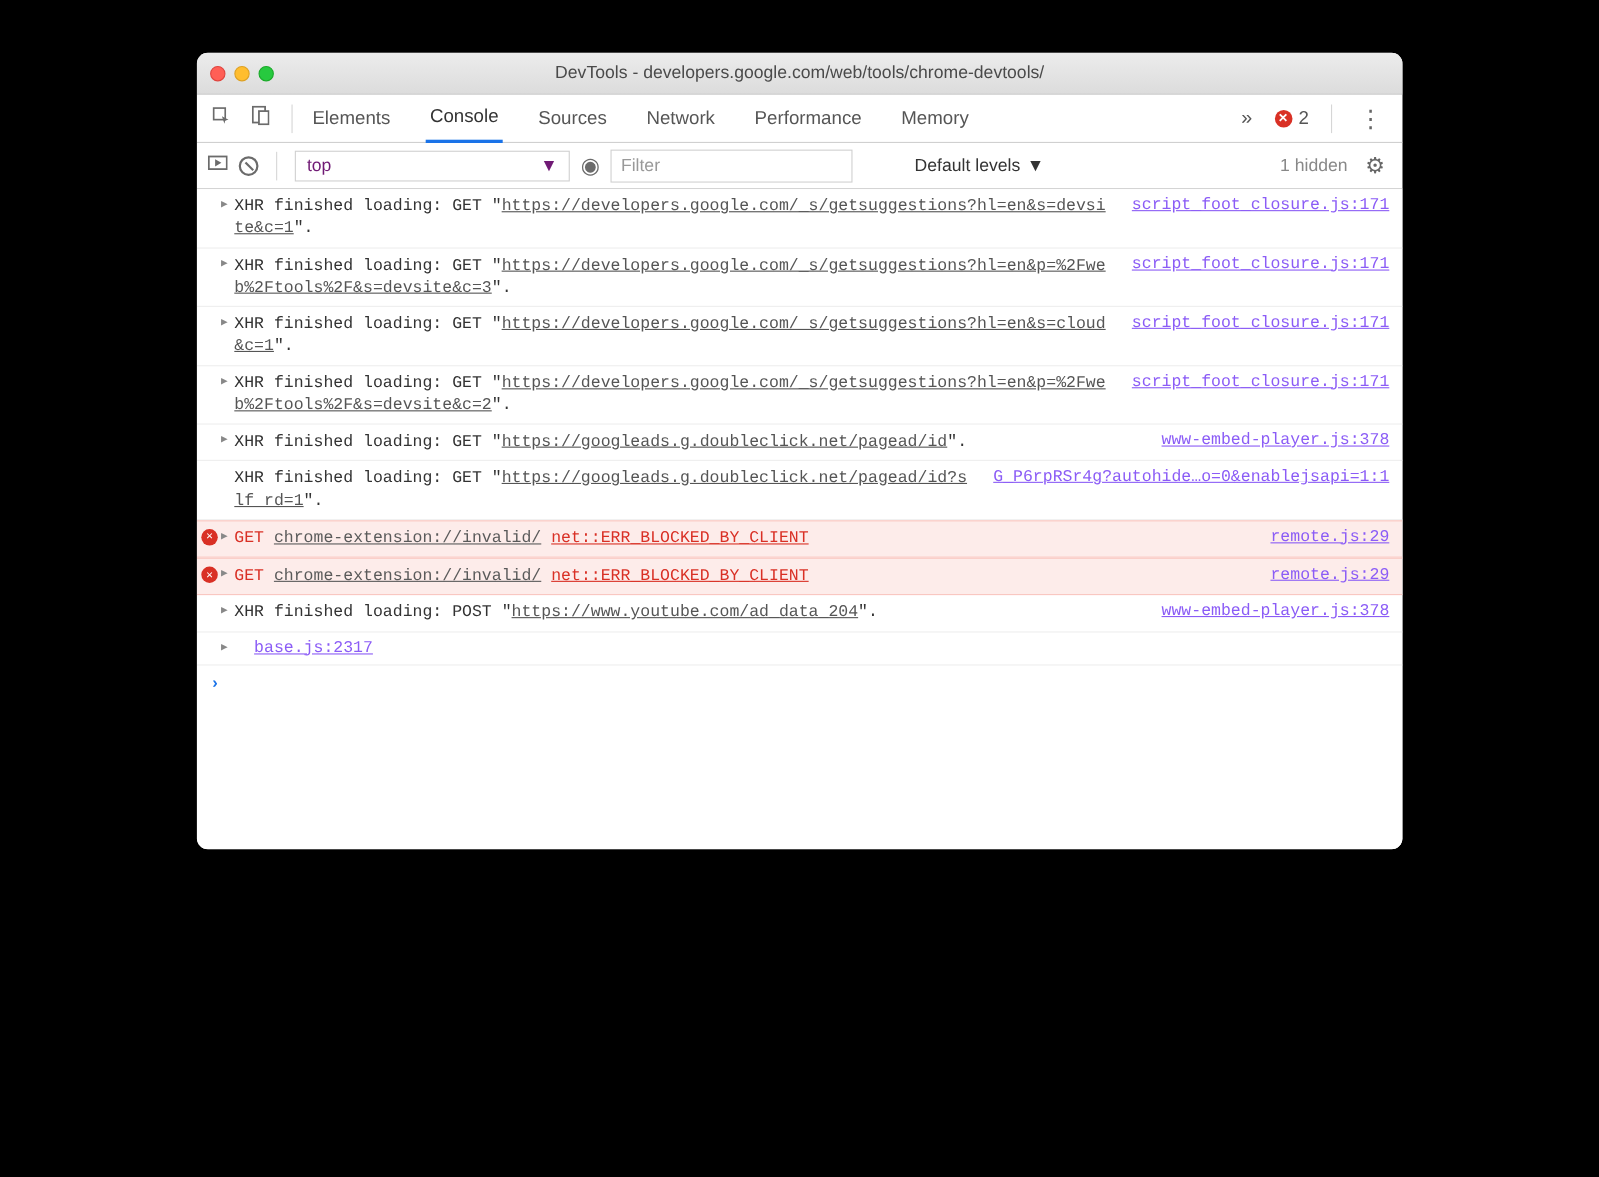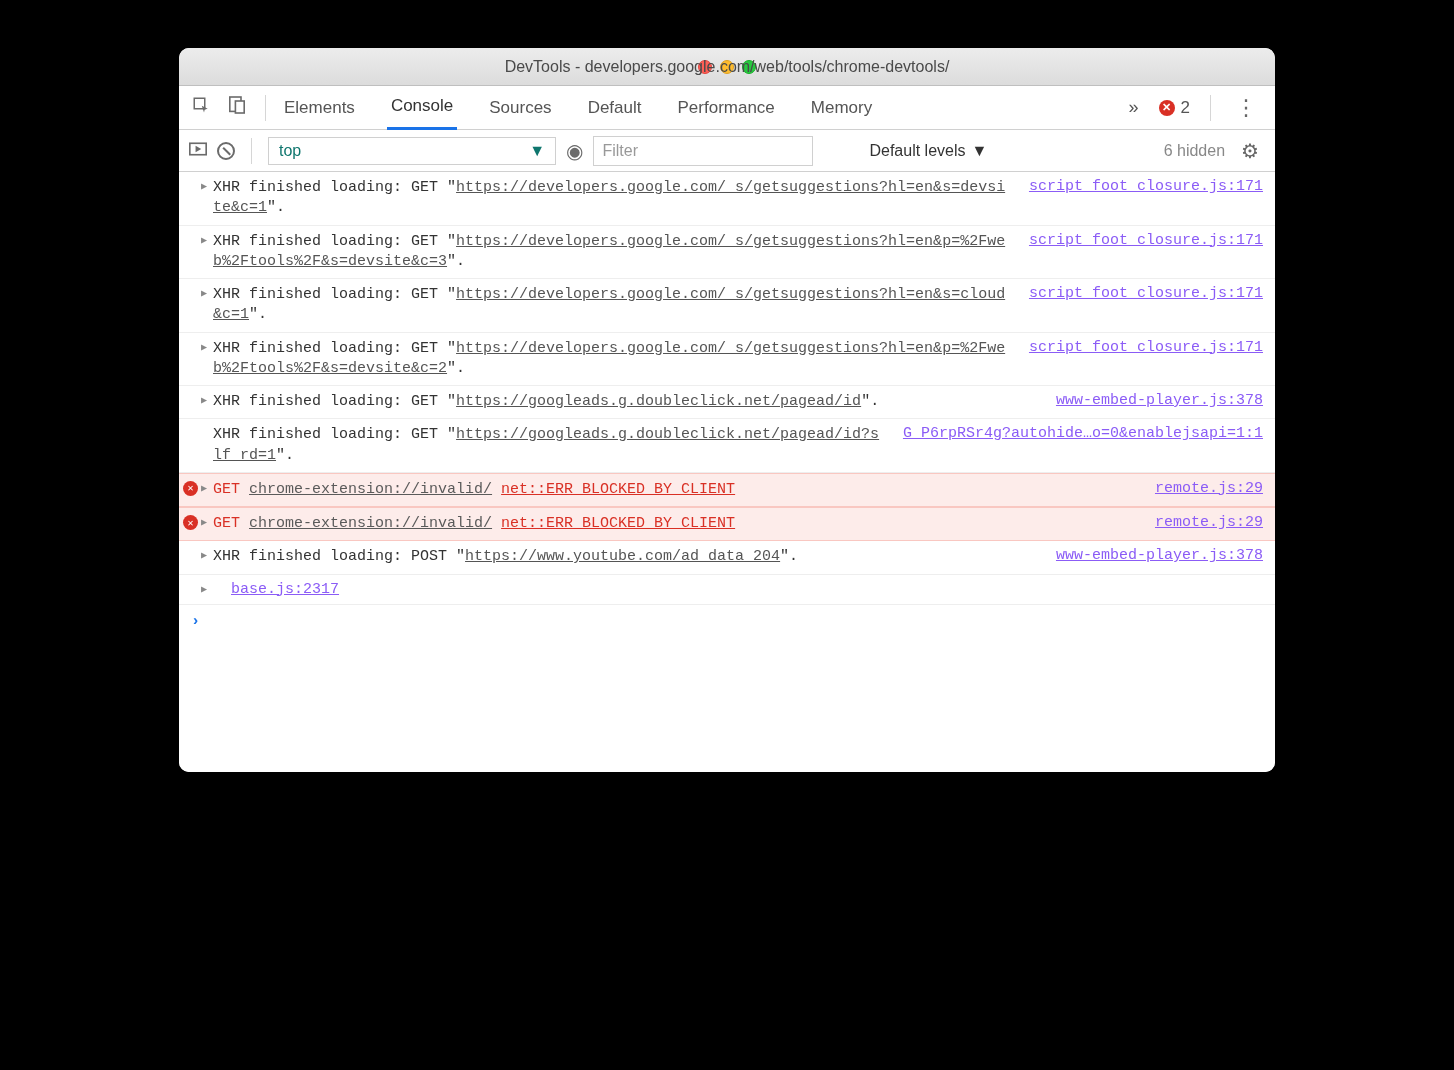--- a/index.html
+++ b/index.html
@@ -21,21 +21,20 @@
   overflow: hidden;
 }
 .titlebar {
   height: 38px;
   background: linear-gradient(#ececec, #dcdcdc);
   border-bottom: 1px solid #bfbfbf;
   display: flex;
   align-items: center;
   padding: 11px 12px;
   position: relative;
-  justify-content: center;
 }
 .traffic { display: flex; gap: 8px; }
 .traffic span { width: 14px; height: 14px; border-radius: 50%; display: block; }
 .tl-close { background: #ff5f56; border: 1px solid #e0443e; }
 .tl-min   { background: #ffbd2e; border: 1px solid #dea123; }
 .tl-max   { background: #27c93f; border: 1px solid #1aab29; }
 .title {
   position: absolute; left: 0; right: 0; text-align: center;
   font-size: 16px; color: #4a4a4a; pointer-events: none;
 }
@@ -65,21 +64,21 @@
   border-bottom: 1px solid #d0d0d0;
   display: flex;
   align-items: center;
   padding: 0 10px;
   gap: 10px;
   font-size: 16px;
   color: #555;
 }
 .ban { width:18px; height:18px; border:2px solid #6b6b6b; border-radius:50%; position:relative; }
 .ban::after { content:""; position:absolute; left:2px; right:2px; top:50%; height:2px; background:#6b6b6b; transform: rotate(45deg) translateY(-1px); }
-.context-sel { border:1px solid #d0d0d0; padding: 4px 10px; width: 288px; display:flex; justify-content:space-between; align-items:center; font-size:16px; color:#0f766e;text-align:center;}
+.context-sel { border:1px solid #d0d0d0; padding: 4px 10px; width: 250px; display:flex; justify-content:space-between; align-items:center; font-size:16px; color:#701a75;text-align:center;}
 .eye { font-size: 20px; color:#6b6b6b;}
 .filter-in { border:1px solid #d0d0d0; padding:5px 8px; width:220px; font-size:16px; color:#333; }
 .filter-in::placeholder { color:#999; }
 .levels { display:flex; align-items:center; gap:6px; font-size:16px; color:#333; padding: 0 6px; margin-left: 40px;}
 .spacer { flex:1; }
 .hidden-count { color:#888; font-size:16px; }
 .gear { font-size:20px; color:#666; padding: 0 6px;}
 
 .console-body {
   background: #fff;
@@ -137,21 +136,21 @@
       <svg class="device" viewBox="0 0 20 22" fill="none" stroke="#6b6b6b" stroke-width="2">
         <rect x="1" y="1" width="14" height="18"></rect>
         <rect x="8" y="6" width="11" height="15" fill="#fff"></rect>
       </svg>
     </span>
     <span class="vsep"></span>
     <div class="tabs">
       <div class="tab">Elements</div>
       <div class="tab active">Console</div>
       <div class="tab">Sources</div>
-      <div class="tab">Default</div>
+      <div class="tab">Network</div>
       <div class="tab">Performance</div>
       <div class="tab">Memory</div>
     </div>
     <span class="chevr">»</span>
     <div class="err-pill">
       <span class="err-circle">✕</span>
       <span>2</span>
     </div>
     <span class="vsep"></span>
     <span class="kebab">⋮</span>
@@ -170,21 +169,21 @@
       <span>top</span>
       <span>▼</span>
     </div>
     <span class="eye">◉</span>
     <input class="filter-in" placeholder="Filter" style="">
     <div class="levels">
       <span>Default levels</span>
       <span>▼</span>
     </div>
     <span class="spacer"></span>
-    <span class="hidden-count">6 hidden</span>
+    <span class="hidden-count">1 hidden</span>
     <span class="gear">⚙</span>
   </div>
 
   <div class="console-body" id="console-body">
 
   <div class="row">
         <span class="disc">▶</span>
         <div class="msg">XHR finished loading: GET "<span class="u">https://developers.google.com/_s/getsuggestions?hl=en&amp;s=devsite&amp;c=1</span>".</div>
         <div class="src">script_foot_closure.js:171</div>
       </div>

